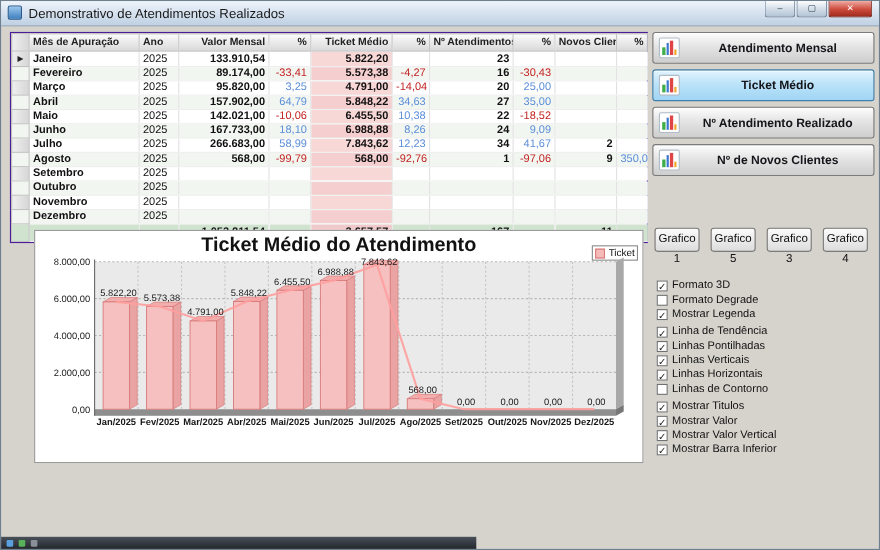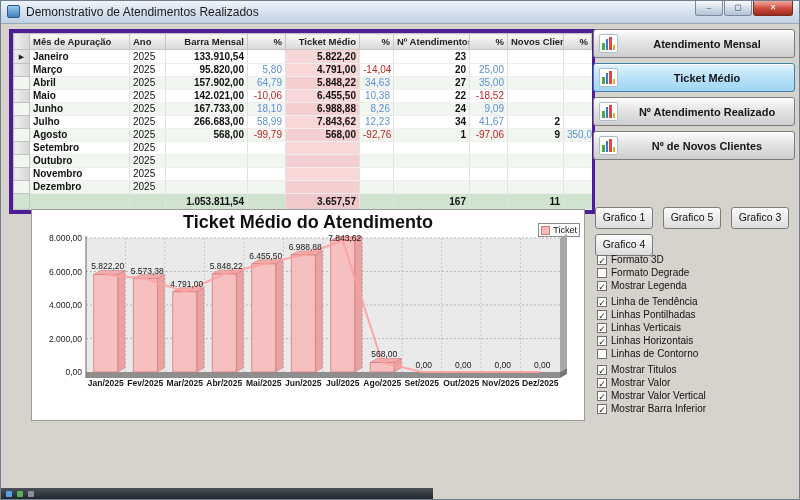--- a/index.html
+++ b/index.html
@@ -11,21 +11,21 @@
   .app-icon{position:absolute;left:6px;top:4px;width:13px;height:13px;border:1px solid #2a5a8a;border-radius:2px;
     background:linear-gradient(#9cc8ee,#3f7fc0);box-sizing:border-box;}
   .title-text{position:absolute;left:25px;top:0;line-height:22px;font-size:12px;color:#1a1a1a;}
   .win-controls{position:absolute;top:0;right:6px;display:flex;}
   .win-btn{height:14px;min-width:26px;border:1px solid #7a8a9a;border-top:none;border-radius:0 0 3px 3px;
     background:linear-gradient(#fbfdfe,#ccd8e4 60%,#b3c4d6);font-size:8px;line-height:13px;text-align:center;
     color:#2a3a4a;margin-left:1px;cursor:pointer;}
   .win-btn.close{min-width:38px;background:linear-gradient(#f0a8a0,#cc4a3a 55%,#9c2a1e);color:#fff;border-color:#7c2a22;}
   .main{position:absolute;top:22px;left:0;right:0;bottom:0;}
   
-  .grid-wrap{position:absolute;left:8px;top:6px;width:578px;border:4px solid #4c1d95;background:#fff;}
+  .grid-wrap{position:absolute;left:8px;top:6px;width:578px;border:1px solid #4c1d95;background:#fff;}
   table{border-collapse:collapse;table-layout:fixed;width:578px;font-size:10px;}
   th{background:linear-gradient(#fafafa,#d8d8d8);border:1px solid #c6c6c6;height:15px;padding:0 3px;
     font-weight:bold;color:#222;overflow:hidden;white-space:nowrap;font-size:9.5px;}
   td{height:12px;line-height:12px;padding:0 3px;border-left:1px solid #e2e2e2;border-bottom:1px solid #eee;
     overflow:hidden;white-space:nowrap;color:#111;background:#fff;}
   tr.alt td{background:#f2f6f1;}
   td.ticket{background:#f8d7d7;}
   tr.alt td.ticket{background:#f5cfcf;}
   th.rowhdr,td.rowhdr{background:linear-gradient(90deg,#eee,#d6d6d6);border:1px solid #c2c2c2;text-align:center;padding:0;}
   .arrow{font-size:7px;color:#222;}
@@ -39,21 +39,21 @@
   .nav-col{position:absolute;left:592px;top:6px;width:202px;display:flex;flex-direction:column;gap:5px;}
   .nav-btn{height:27px;display:flex;align-items:center;border:1px solid #7b7b7b;border-radius:3px;
     background:linear-gradient(#fdfdfd,#e4e4e4 45%,#cecece);box-shadow:inset 0 1px 0 #fff;cursor:pointer;}
   .nav-btn.selected{background:linear-gradient(#e3f4fd,#bce3f9 45%,#a0d5f4);border-color:#3e7fab;}
   .nav-icon{width:19px;height:19px;background:#fff;border:1px solid #b0bcc8;border-radius:2px;margin:0 4px 0 5px;
     display:flex;align-items:flex-end;justify-content:center;gap:1px;padding:2px;box-sizing:border-box;}
   .nav-icon i{display:block;width:3px;}
   .bg{height:7px;background:#3fae49}.bb{height:11px;background:#3a79d2}.br{height:13px;background:#e04545}.by{height:5px;background:#f0a92f}
   .nav-label{flex:1;text-align:center;font-size:11px;font-weight:bold;color:#15151a;padding-right:2px;}
   
-  .grafico-grid{position:absolute;left:594px;top:184px;width:194px;display:grid;grid-template-columns:1fr 1fr 1fr;gap:5px 10px;}
+  .grafico-grid{position:absolute;left:594px;top:184px;width:194px;display:grid;grid-template-columns:1fr 1fr 1fr 1fr;gap:5px 10px;}
   .gr-btn{height:20px;border:1px solid #7b7b7b;border-radius:3px;background:linear-gradient(#fcfcfc,#dcdcdc);
     font-size:10.5px;text-align:center;line-height:18px;color:#111;cursor:pointer;}
   
   .opt-group{position:absolute;left:596px;display:flex;flex-direction:column;}
   #g1{top:230px}#g2{top:272px}#g3{top:340px}
   .chk{display:flex;align-items:center;height:13px;gap:4px;cursor:pointer;}
   .box{width:10px;height:10px;background:#fff;border:1px solid #707070;font-size:9px;line-height:10px;
     text-align:center;color:#222;box-sizing:border-box;flex:0 0 auto;}
   .chk-lbl{font-size:10px;color:#111;white-space:nowrap;}
   
@@ -100,21 +100,21 @@
             <col style="width:76px">
             <col style="width:38px">
             <col style="width:56px">
             <col style="width:28px">
           </colgroup>
           <thead>
             <tr>
               <th class="rowhdr"></th>
               <th class="a-left">Mês de Apuração</th>
               <th class="a-left">Ano</th>
-              <th class="a-right">Barra Mensal</th>
+              <th class="a-right">Valor Mensal</th>
               <th class="a-right">%</th>
               <th class="a-right">Ticket Médio</th>
               <th class="a-right">%</th>
               <th class="a-right">Nº Atendimentos</th>
               <th class="a-right">%</th>
               <th class="a-right">Novos Clientes</th>
               <th class="a-right">%</th>
             </tr>
           </thead>
           <tbody>
@@ -124,26 +124,39 @@
               <td class="a-left">2025</td>
               <td class="a-right b">133.910,54</td>
               <td class="a-right"></td>
               <td class="a-right b ticket">5.822,20</td>
               <td class="a-right"></td>
               <td class="a-right b">23</td>
               <td class="a-right"></td>
               <td class="a-right b"></td>
               <td class="a-right"></td>
             </tr>
+            <tr class="alt">
+              <td class="rowhdr"></td>
+              <td class="a-left b">Fevereiro</td>
+              <td class="a-left">2025</td>
+              <td class="a-right b">89.174,00</td>
+              <td class="a-right neg">-33,41</td>
+              <td class="a-right b ticket">5.573,38</td>
+              <td class="a-right neg">-4,27</td>
+              <td class="a-right b">16</td>
+              <td class="a-right neg">-30,43</td>
+              <td class="a-right b"></td>
+              <td class="a-right"></td>
+            </tr>
             <tr>
               <td class="rowhdr"></td>
               <td class="a-left b">Março</td>
               <td class="a-left">2025</td>
               <td class="a-right b">95.820,00</td>
-              <td class="a-right pos">5,80</td>
+              <td class="a-right pos">3,25</td>
               <td class="a-right b ticket">4.791,00</td>
               <td class="a-right neg">-14,04</td>
               <td class="a-right b">20</td>
               <td class="a-right pos">25,00</td>
               <td class="a-right b"></td>
               <td class="a-right"></td>
             </tr>
             <tr class="alt">
               <td class="rowhdr"></td>
               <td class="a-left b">Abril</td>

